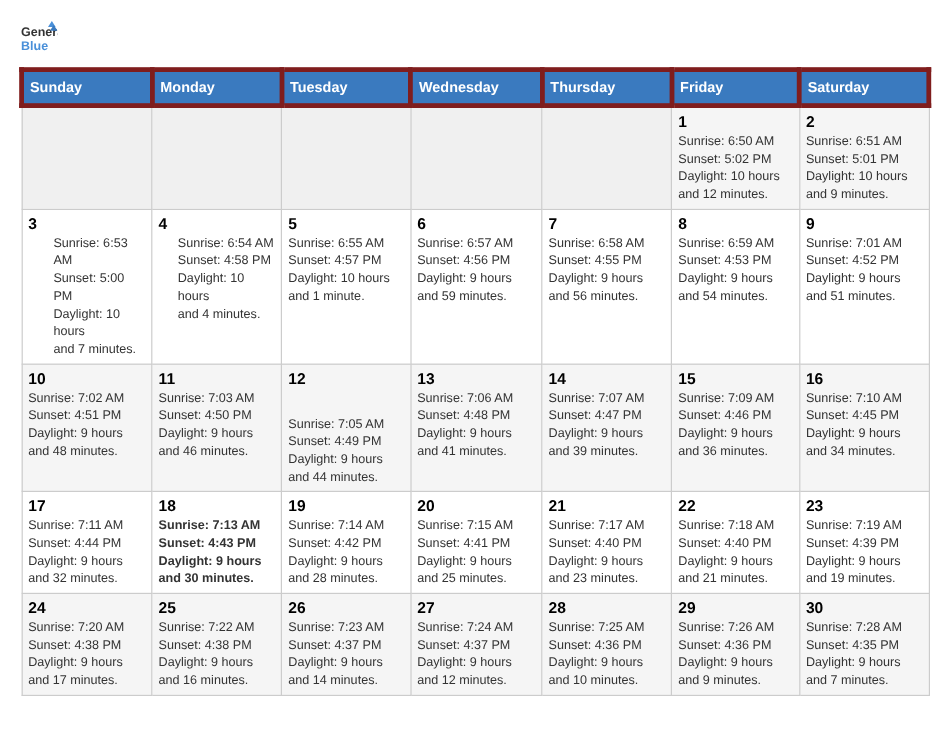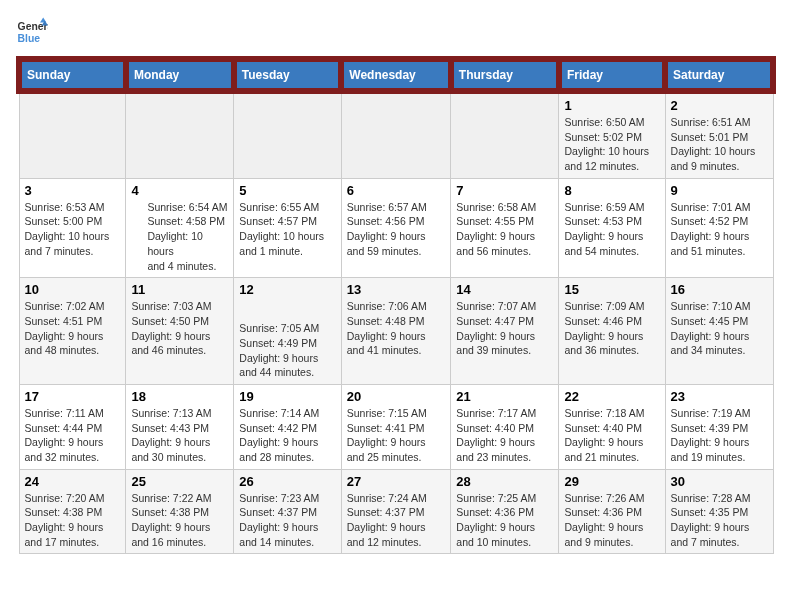--- a/index.html
+++ b/index.html
@@ -41,21 +41,21 @@
       width: 100%;
       border-collapse: collapse;
       font-size: 11px;
     }
     thead tr th {
       background-color: #3a7abf;
       color: #fff;
       text-align: left;
       padding: 6px 5px;
       font-size: 12px;
-      border: 6px solid #7f1d1d;
+      border: 4px solid #7f1d1d;
     }
     tbody tr td {
       border: 1px solid #ccc;
       vertical-align: top;
       padding: 4px 5px;
       min-height: 70px;
       width: 113px;
     }
     tbody tr:nth-child(odd) td {
       background-color: #f5f5f5;
@@ -126,21 +126,21 @@
           <span class="day-number">2</span>
           <div class="day-detail" style="white-space: pre-line;">Sunrise: 6:51 AM
 Sunset: 5:01 PM
 Daylight: 10 hours
 and 9 minutes.</div>
         </td>
       </tr>
       <tr>
         <td>
           <span class="day-number">3</span>
-          <div class="day-detail" style="white-space: pre-line;">Sunrise: 6:53 AM
+          <div class="day-detail" style="white-space: pre-line; margin-left: 21px;">Sunrise: 6:53 AM
 Sunset: 5:00 PM
 Daylight: 10 hours
 and 7 minutes.</div>
         </td>
         <td>
           <span class="day-number">4</span>
           <div class="day-detail" style="white-space: pre-line; margin-left: 16px;">Sunrise: 6:54 AM
 Sunset: 4:58 PM
 Daylight: 10 hours
 and 4 minutes.</div>
@@ -235,21 +235,21 @@
       <tr>
         <td>
           <span class="day-number">17</span>
           <div class="day-detail" style="white-space: pre-line;">Sunrise: 7:11 AM
 Sunset: 4:44 PM
 Daylight: 9 hours
 and 32 minutes.</div>
         </td>
         <td>
           <span class="day-number">18</span>
-          <div class="day-detail" style="white-space: pre-line;">Sunrise: 7:13 AM
+          <div class="day-detail" style="white-space: pre-line; font-weight: bold;">Sunrise: 7:13 AM
 Sunset: 4:43 PM
 Daylight: 9 hours
 and 30 minutes.</div>
         </td>
         <td>
           <span class="day-number">19</span>
           <div class="day-detail" style="white-space: pre-line;">Sunrise: 7:14 AM
 Sunset: 4:42 PM
 Daylight: 9 hours
 and 28 minutes.</div>

